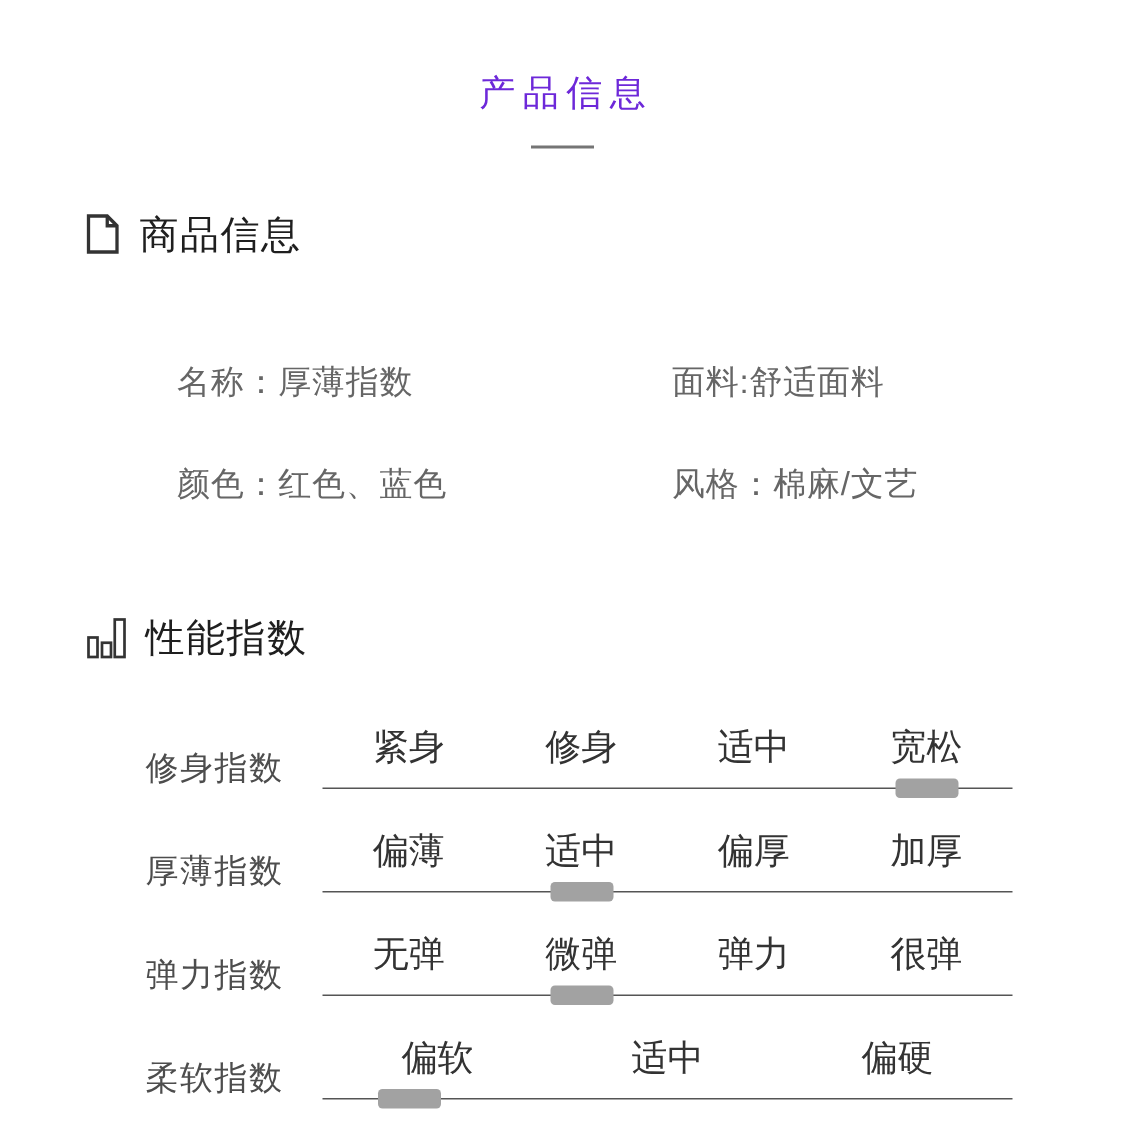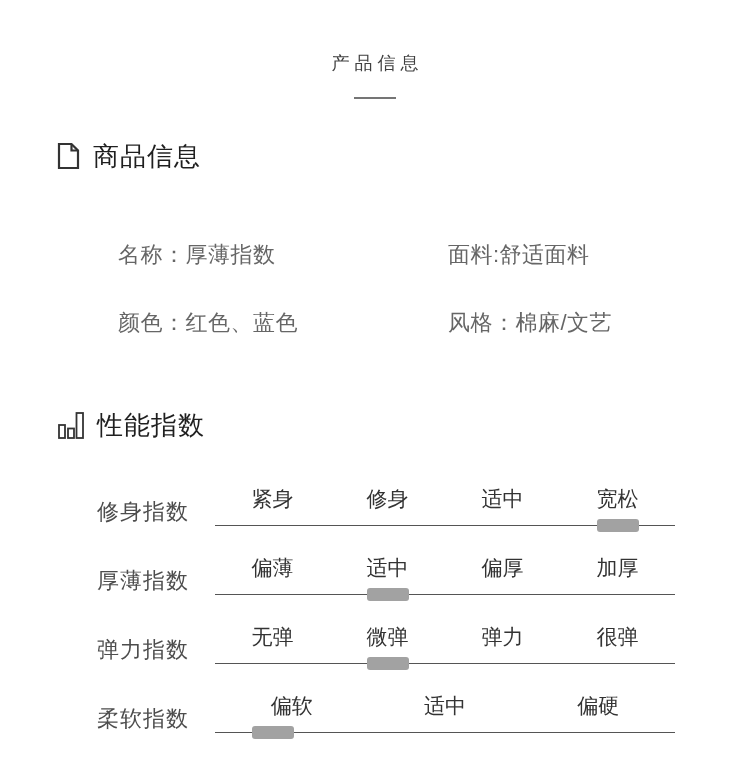--- a/index.html
+++ b/index.html
@@ -8,23 +8,23 @@
     width: 750px; height: 762px;
     font-family: "Liberation Sans", "DejaVu Sans", sans-serif;
     overflow: hidden;
     position: relative;
   }
 
   
   .page-header { padding-top: 48px; text-align: center; }
   .page-title {
     font-family: "Liberation Serif", "DejaVu Serif", serif;
-    font-size: 18px; font-weight: 400;
+    font-size: 24px; font-weight: 400;
     letter-spacing: 5px;
-    color: #404040;
+    color: #6d28d9;
     line-height: 30px;
     text-indent: 5px; 
   }
   .title-underline {
     width: 42px; height: 2px;
     background: #757575;
     margin: 19px auto 0 auto;
   }
 
   
@@ -76,21 +76,21 @@
     letter-spacing: 1px;
     color: #4d4d4d;
     line-height: 27px;
     padding-bottom: 1px;
   }
   .perf-track { flex: 1; position: relative; }
   .perf-options { display: flex; margin-bottom: 14px; }
   .perf-option {
     flex: 1;
     text-align: center;
-    font-size: 21px;
+    font-size: 24px;
     color: #333333;
     line-height: 25px;
   }
   .perf-line { height: 1px; background: #555555; }
   .perf-marker {
     position: absolute;
     bottom: -6px;
     width: 42px; height: 13px;
     background: #a2a2a2;
     border-radius: 3px;

